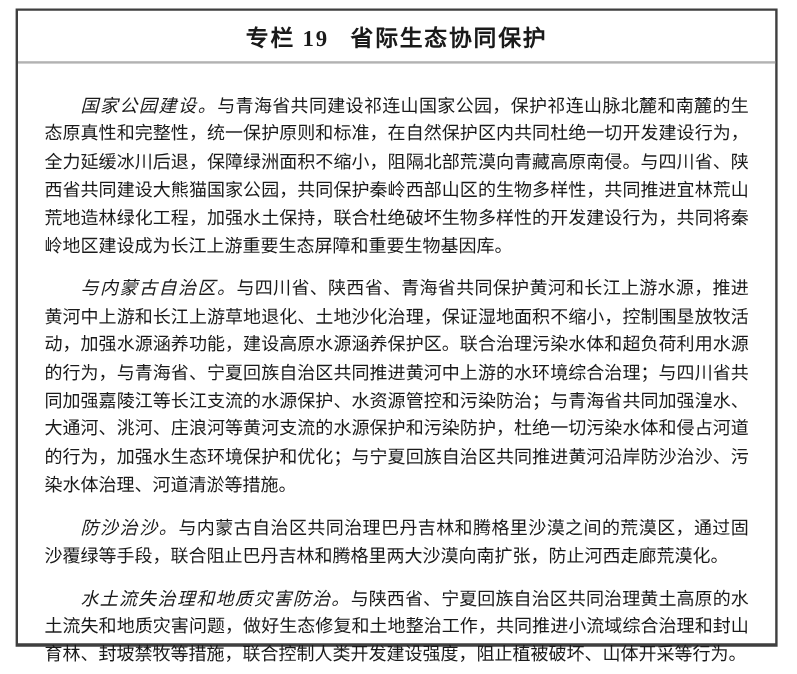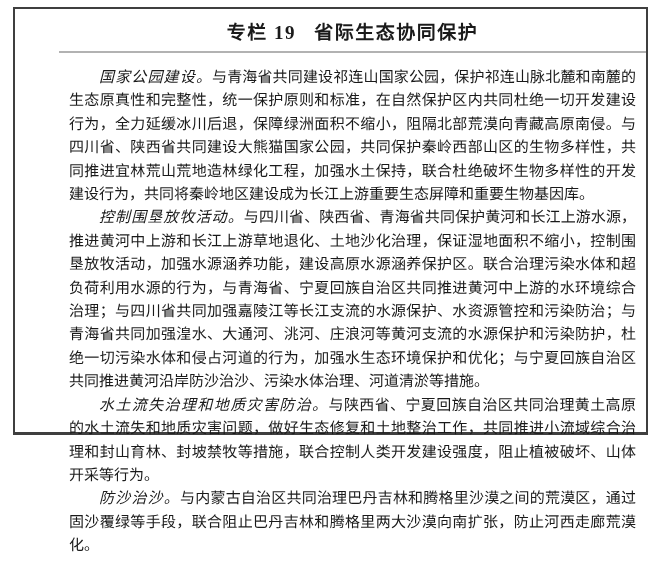--- a/index.html
+++ b/index.html
@@ -13,26 +13,25 @@
     position: relative;
     font-family: "Liberation Serif", "DejaVu Serif", serif;
     color: #1a1a1a;
     overflow: hidden;
   }
   .column-box {
     position: absolute;
     left: 13px;
     top: 7px;
     width: 635px;
-    height: 428px;
+    height: 532px;
     box-sizing: border-box;
     border: 2px solid #3f3f3f;
     border-bottom-width: 3px;
     background: #ffffff;
-    padding-left: 44px;
   }
   .column-header {
     height: 44px;
     box-sizing: border-box;
     border-bottom: 2px solid #b2b2b2;
     display: flex;
     align-items: center;
     justify-content: center;
   }
   .column-title {
@@ -46,37 +45,37 @@
   }
   .column-body {
     box-sizing: border-box;
     padding: 13px 10px 10px 10px;
     font-size: 15px;
     line-height: 23.4px;
     text-align: justify;
     text-justify: inter-character;
   }
   .column-body p {
-    margin: 0;
+    margin: 12px;
     padding: 0;
     text-indent: 2em;
   }
   .lead {
     font-style: italic; 
     letter-spacing: 1px;
   }
 </style>
 </head>
 <body>
 
 <div class="column-box">
   <div class="column-header">
     <div class="column-title">
       <span class="title-label">专栏 19</span><span>省际生态协同保护</span>
     </div>
   </div>
   <div class="column-body">
     <p><span class="lead">国家公园建设。</span><span>与青海省共同建设祁连山国家公园，保护祁连山脉北麓和南麓的生态原真性和完整性，统一保护原则和标准，在自然保护区内共同杜绝一切开发建设行为，全力延缓冰川后退，保障绿洲面积不缩小，阻隔北部荒漠向青藏高原南侵。与四川省、陕西省共同建设大熊猫国家公园，共同保护秦岭西部山区的生物多样性，共同推进宜林荒山荒地造林绿化工程，加强水土保持，联合杜绝破坏生物多样性的开发建设行为，共同将秦岭地区建设成为长江上游重要生态屏障和重要生物基因库。</span></p>
-    <p><span class="lead">控制围垦放牧活动。</span><span>与四川省、陕西省、青海省共同保护黄河和长江上游水源，推进黄河中上游和长江上游草地退化、土地沙化治理，保证湿地面积不缩小，控制围垦放牧活动，加强水源涵养功能，建设高原水源涵养保护区。联合治理污染水体和超负荷利用水源的行为，与青海省、宁夏回族自治区共同推进黄河中上游的水环境综合治理；与四川省共同加强嘉陵江等长江支流的水源保护、水资源管控和污染防治；与青海省共同加强湟水、大通河、洮河、庄浪河等黄河支流的水源保护和污染防护，杜绝一切污染水体和侵占河道的行为，加强水生态环境保护和优化；与宁夏回族自治区共同推进黄河沿岸防沙治沙、污染水体治理、河道清淤等措施。</span></p>
+    <p><span class="lead">与内蒙古自治区。</span><span>与四川省、陕西省、青海省共同保护黄河和长江上游水源，推进黄河中上游和长江上游草地退化、土地沙化治理，保证湿地面积不缩小，控制围垦放牧活动，加强水源涵养功能，建设高原水源涵养保护区。联合治理污染水体和超负荷利用水源的行为，与青海省、宁夏回族自治区共同推进黄河中上游的水环境综合治理；与四川省共同加强嘉陵江等长江支流的水源保护、水资源管控和污染防治；与青海省共同加强湟水、大通河、洮河、庄浪河等黄河支流的水源保护和污染防护，杜绝一切污染水体和侵占河道的行为，加强水生态环境保护和优化；与宁夏回族自治区共同推进黄河沿岸防沙治沙、污染水体治理、河道清淤等措施。</span></p>
+    <p><span class="lead">防沙治沙。</span><span>与内蒙古自治区共同治理巴丹吉林和腾格里沙漠之间的荒漠区，通过固沙覆绿等手段，联合阻止巴丹吉林和腾格里两大沙漠向南扩张，防止河西走廊荒漠化。</span></p>
     <p><span class="lead">水土流失治理和地质灾害防治。</span><span>与陕西省、宁夏回族自治区共同治理黄土高原的水土流失和地质灾害问题，做好生态修复和土地整治工作，共同推进小流域综合治理和封山育林、封坡禁牧等措施，联合控制人类开发建设强度，阻止植被破坏、山体开采等行为。</span></p>
-    <p><span class="lead">防沙治沙。</span><span>与内蒙古自治区共同治理巴丹吉林和腾格里沙漠之间的荒漠区，通过固沙覆绿等手段，联合阻止巴丹吉林和腾格里两大沙漠向南扩张，防止河西走廊荒漠化。</span></p>
   </div>
 </div>
 
 </body></html>

